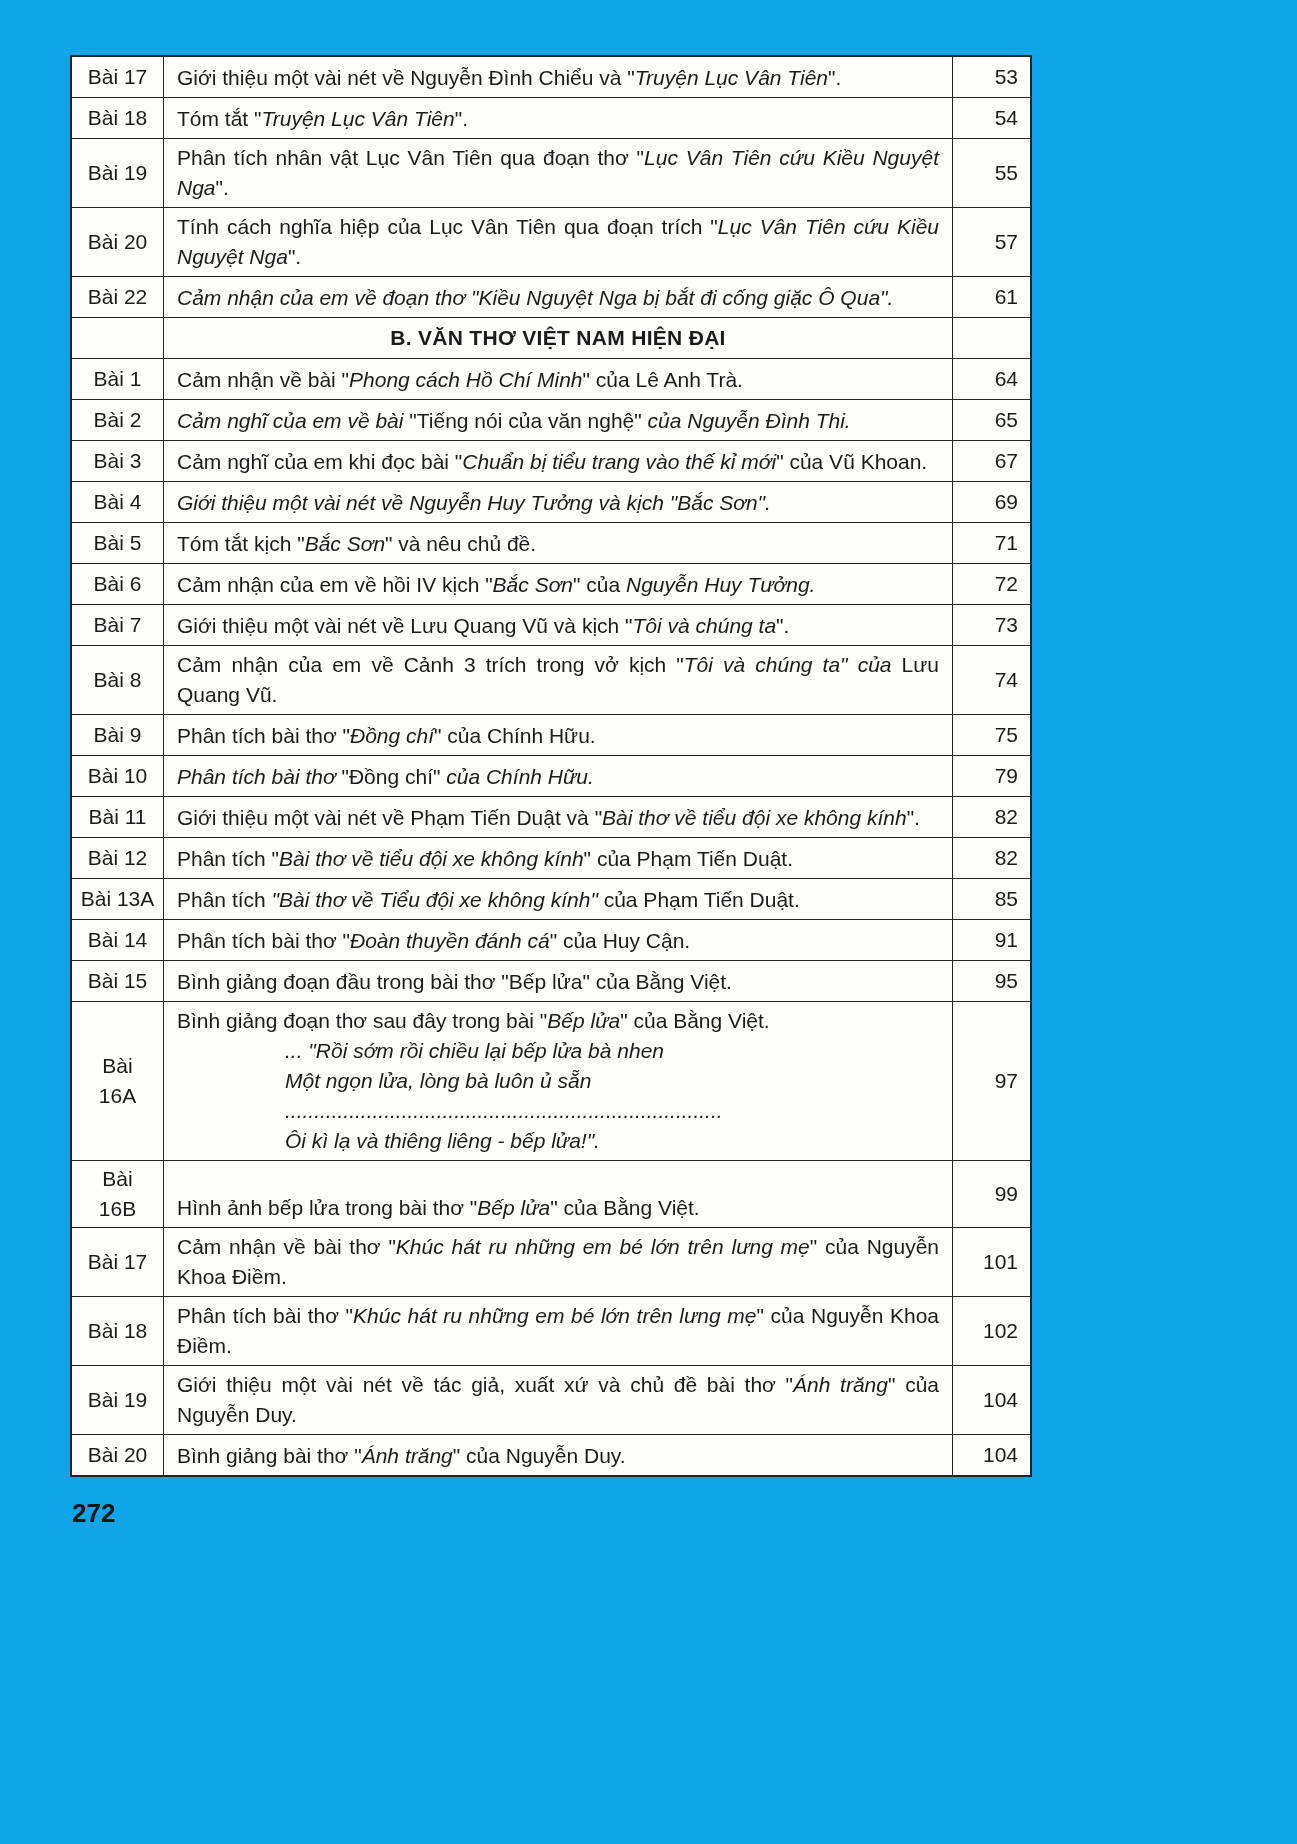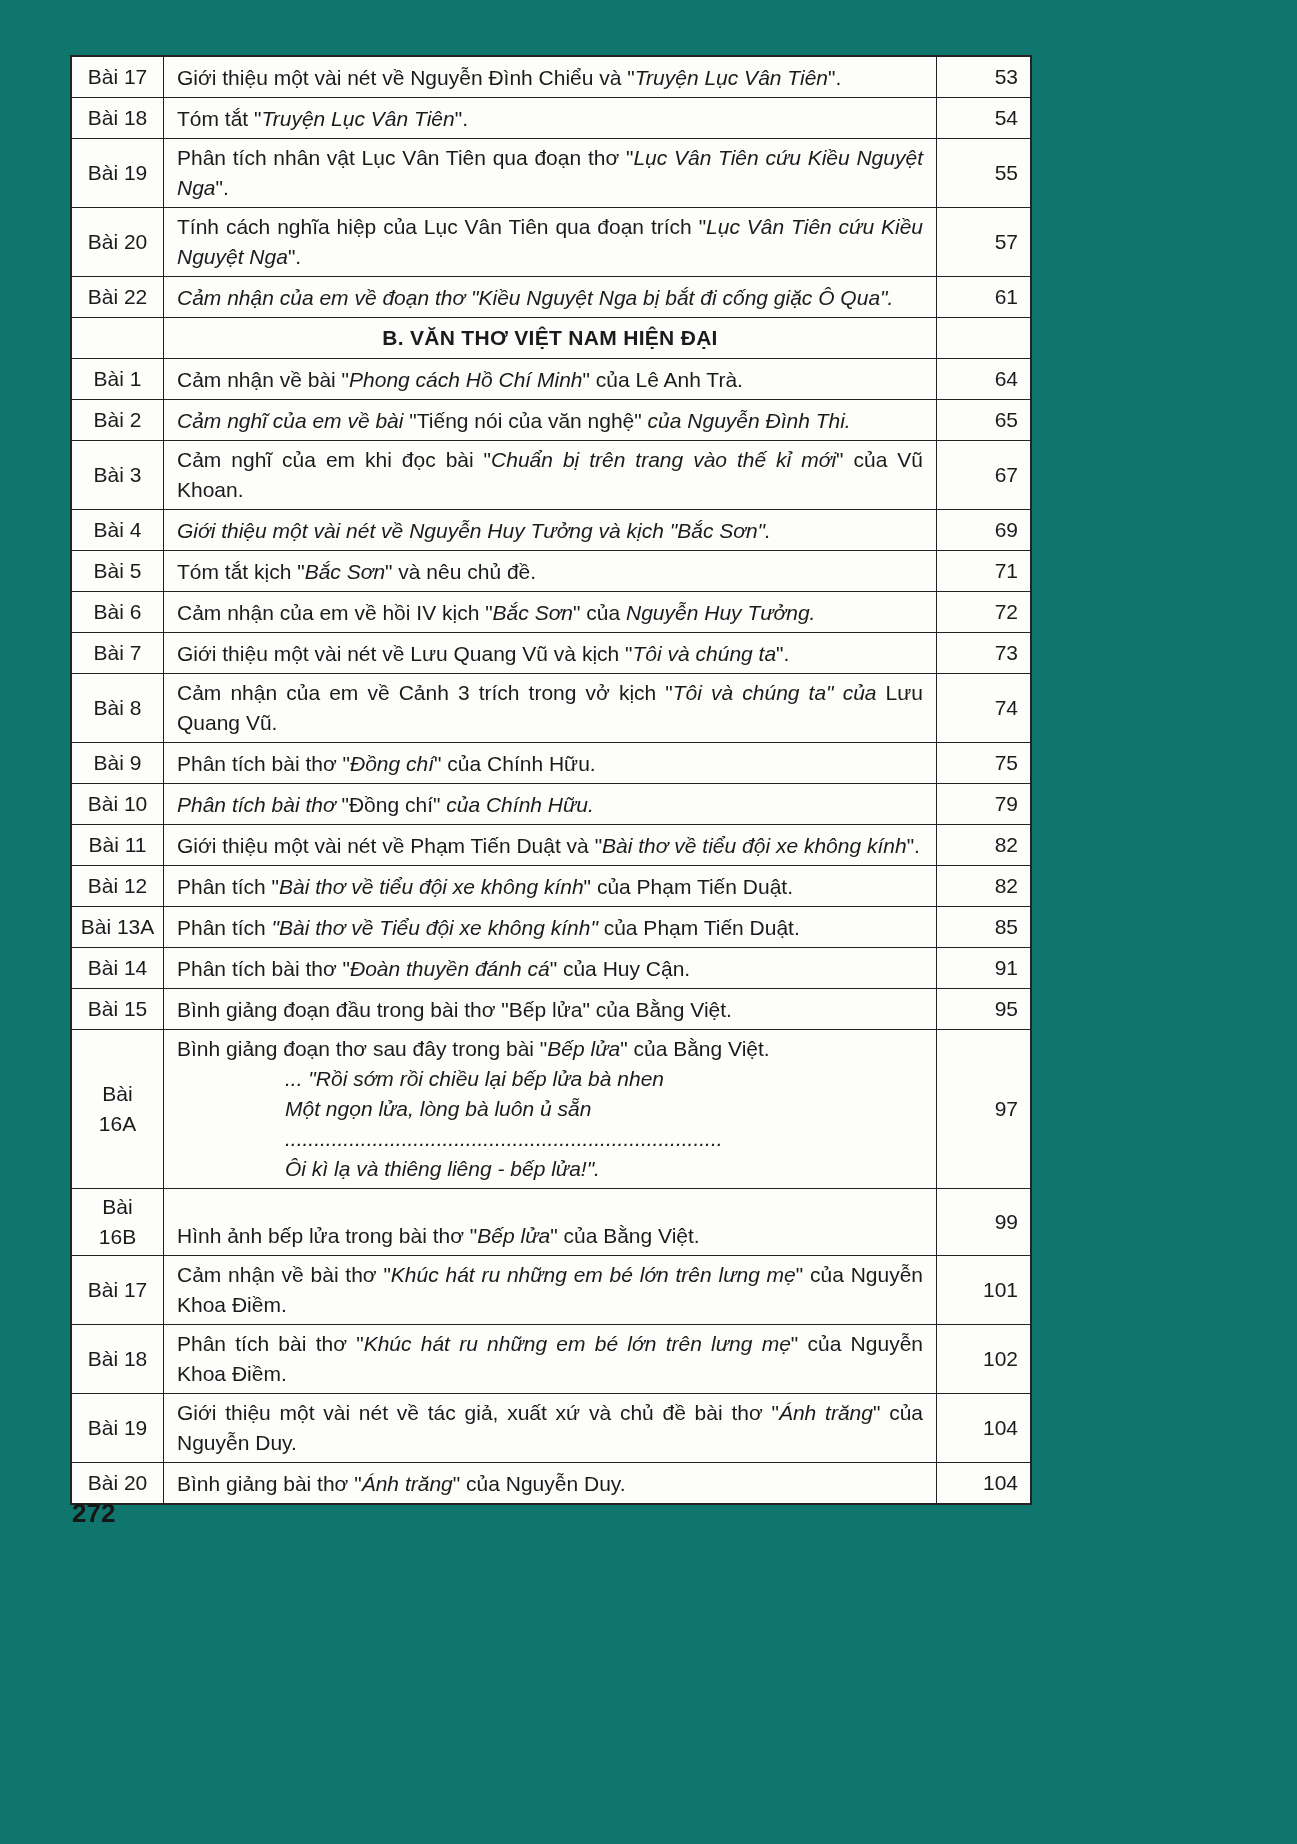--- a/index.html
+++ b/index.html
@@ -6,21 +6,21 @@
   body {
     width: 1297px;
     height: 1844px;
     background: #e9e9e7;
     font-family: "Liberation Sans", sans-serif;
   }
   .page {
     position: relative;
     width: 1297px;
     height: 1844px;
-    background: #0f766e;
+    background: #0ea5e9;
     color: #1b1b1b;
     overflow: hidden;
   }
   .toc-table {
     position: absolute;
     left: 70px;
     top: 55px;
     width: 958px;
     border: 2px solid #232323;
     background: #fdfdfb;
@@ -50,21 +50,21 @@
     flex: 1;
     min-width: 0;
     padding: 4px 13px;
     display: flex;
     flex-direction: column;
     justify-content: flex-end;
   }
   .line { text-align: justify; line-height: 30px; }
   .line.indent { text-align: left; padding-left: 108px; }
   .page-cell {
-    width: 94px;
+    width: 78px;
     border-left: 1px solid #232323;
     display: flex;
     align-items: center;
     justify-content: flex-end;
     padding: 3px 12px 3px 3px;
     flex-shrink: 0;
   }
   .section-row .title-cell { justify-content: center; align-items: center; }
   .section-title {
     text-align: center;
@@ -155,21 +155,21 @@
         <div class="cell title-cell">
           <div class="line"><i>Cảm nghĩ của em về bài </i><span>"Tiếng nói của văn nghệ" </span><i>của Nguyễn Đình Thi.</i></div>
         </div>
         <div class="cell page-cell">65</div>
       </div>
       <div class="row">
         <div class="cell lesson-cell">
           <div class="lesson-line">Bài 3</div>
         </div>
         <div class="cell title-cell">
-          <div class="line"><span>Cảm nghĩ của em khi đọc bài "</span><i>Chuẩn bị trên trang vào thế kỉ mới</i><span>" của Vũ Khoan.</span></div>
+          <div class="line"><span>Cảm nghĩ của em khi đọc bài "</span><i>Chuẩn bị tiểu trang vào thế kỉ mới</i><span>" của Vũ Khoan.</span></div>
         </div>
         <div class="cell page-cell">67</div>
       </div>
       <div class="row">
         <div class="cell lesson-cell">
           <div class="lesson-line">Bài 4</div>
         </div>
         <div class="cell title-cell">
           <div class="line"><i>Giới thiệu một vài nét về Nguyễn Huy Tưởng và kịch "Bắc Sơn".</i></div>
         </div>

